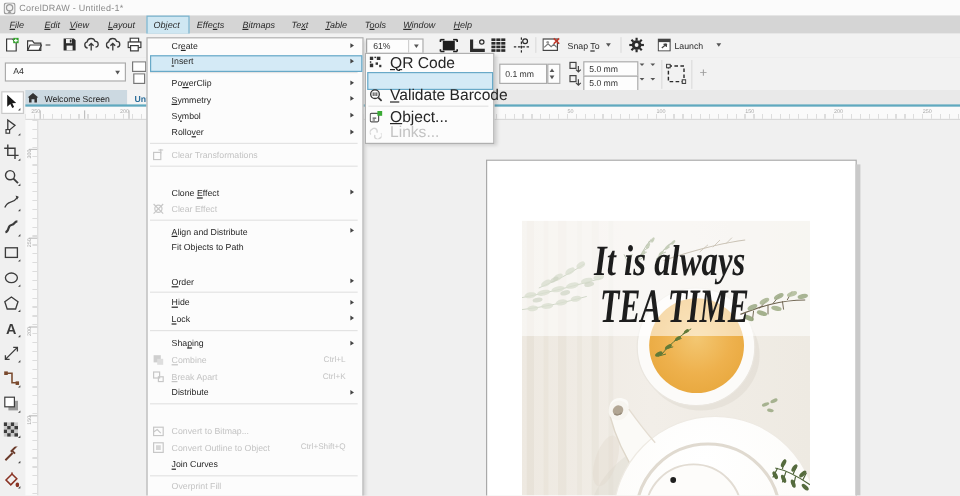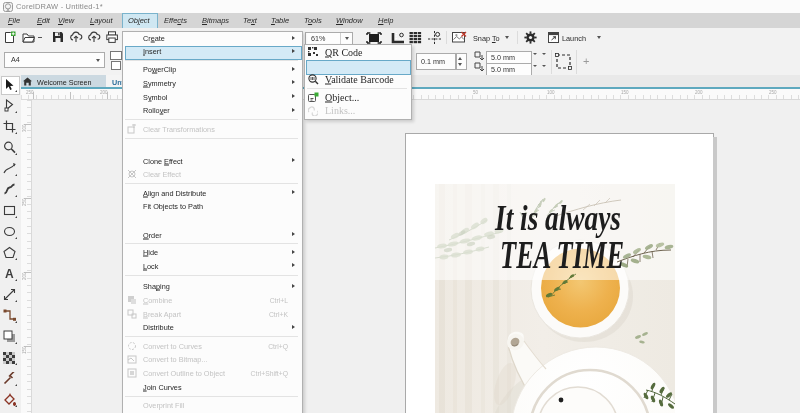--- a/index.html
+++ b/index.html
@@ -37,21 +37,21 @@
   #menupanel{left:122px;top:31px;width:179px;height:383px;background:#fcfcfc;border:1px solid #b0b0b0;box-shadow:2px 2px 3px rgba(0,0,0,.15);}
   .mrow{position:absolute;left:1px;width:177px;height:13.7px;font-size:7.3px;color:#262626;}
   .mrow .lbl{position:absolute;left:20px;top:50%;transform:translateY(-50%);white-space:nowrap;}
   .mrow.dis{color:#c3c3c3;}
   .arr{position:absolute;right:5px;top:50%;margin-top:-2.5px;width:0;height:0;border-top:2.5px solid transparent;border-bottom:2.5px solid transparent;border-left:3.5px solid #444;}
   .sc{position:absolute;right:12px;top:50%;transform:translateY(-50%);font-size:6.8px;color:#c3c3c3;}
   .msep{position:absolute;left:3px;width:173px;height:1px;background:#e3e3e3;}
   .mico{position:absolute;left:4px;top:50%;transform:translateY(-50%);width:10px;height:10px;opacity:.45;}
   #inshl{position:absolute;left:1.5px;top:13.5px;width:175px;height:12.6px;background:#d4eaf6;border:1px solid #68a9c8;}
   #submenu{left:304px;top:44px;width:106px;height:74px;background:#fcfcfc;border:1px solid #b0b0b0;box-shadow:2px 2px 3px rgba(0,0,0,.15);}
-  .srow{position:absolute;left:1px;width:104px;height:13.5px;font-size:10px;color:#262626;font-family:Liberation Serif, serif;}
+  .srow{position:absolute;left:1px;width:104px;height:13.5px;font-size:13px;color:#262626;}
   .srow .lbl{position:absolute;left:20px;top:50%;transform:translateY(-50%);white-space:nowrap;}
   #bchl{position:absolute;left:0.5px;top:14.5px;width:103px;height:13px;background:#d4eaf6;border:1px solid #68a9c8;}
   u{text-decoration-thickness:0.5px;}
 </style>
 </head>
 <body>
 
 <div class="abs" id="page"></div>
 <div class="abs" id="pageshadow"></div>
 <div class="abs" id="photo">
@@ -576,27 +576,20 @@
         <rect x="5" y="5" width="4" height="4" fill="none" stroke="#888"></rect>
       </svg>
       <span class="lbl"><u>B</u>reak Apart</span>
       <span class="sc">Ctrl+K</span>
     </div>
 <div class="mrow" style="top:320.4px">
       <span class="lbl">Distribute</span>
       <div class="arr"></div>
     </div>
 <div class="msep" style="top:336.2px"></div>
-<div class="mrow dis" style="top:338.7px">
-      <svg class="mico" width="10" height="10">
-        <circle cx="5" cy="5" r="3.5" fill="none" stroke="#888" stroke-dasharray="2 1.4"></circle>
-      </svg>
-      <span class="lbl">Convert to Curves</span>
-      <span class="sc">Ctrl+Q</span>
-    </div>
 <div class="mrow dis" style="top:352.4px">
       <svg class="mico" width="10" height="10">
         <rect x="1" y="2" width="8" height="7" fill="none" stroke="#888"></rect>
         <path d="M1 6 l3 -2 3 3" stroke="#888" fill="none"></path>
       </svg>
       <span class="lbl">Convert to Bitmap...</span>
     </div>
 <div class="mrow dis" style="top:366.1px">
       <svg class="mico" width="10" height="10">
         <rect x="1" y="1" width="8" height="8" fill="none" stroke="#888"></rect>

